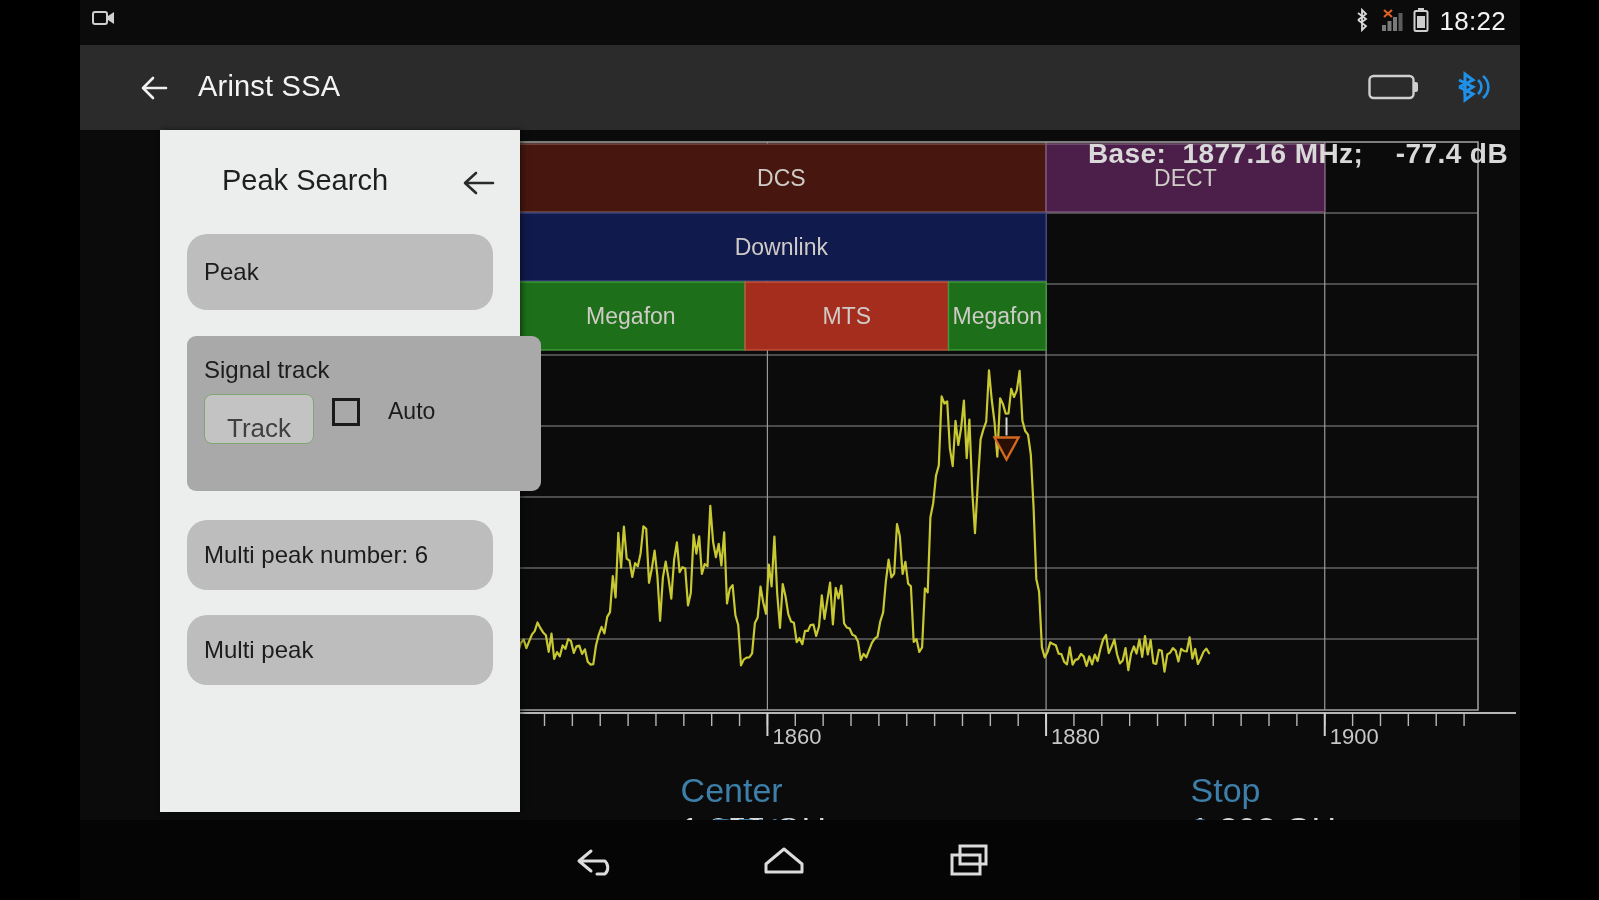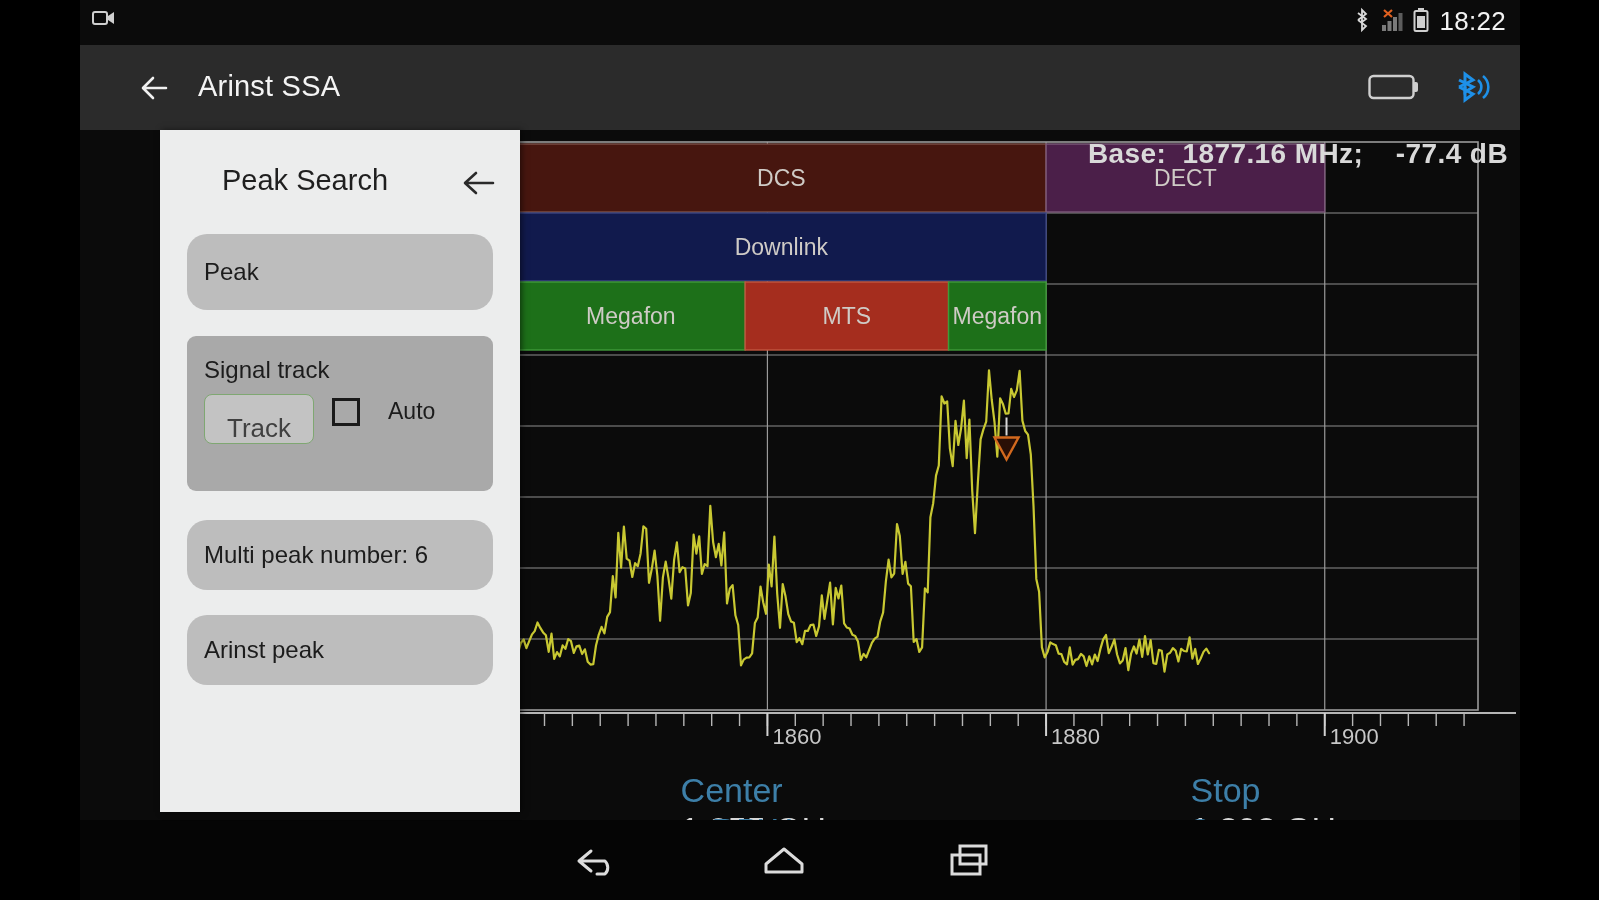--- a/index.html
+++ b/index.html
@@ -45,21 +45,21 @@
   #panel{position:absolute;left:80px;top:130px;width:360px;height:682px;background:#eceded;
          box-shadow:2px 0 6px rgba(0,0,0,.5);}
   #panel .phead{position:absolute;left:0;top:22px;width:360px;height:60px;}
   #panel .ptitle{position:absolute;left:0;width:290px;text-align:center;top:12px;color:#1f1f1f;font-size:29px;}
   #panel .pback{position:absolute;right:22px;top:14px;width:38px;height:34px;cursor:pointer;}
 
   .pbtn{position:absolute;left:27px;width:306px;background:#bdbdbd;border-radius:20px;
         display:flex;align-items:center;cursor:pointer;}
   .pbtn .t{margin-left:17px;color:#1c1c1c;font-size:24px;}
 
-  .pgroup{position:absolute;left:27px;width:306px;background:#a9a9a9;border-radius:9px;}
+  .pgroup{position:absolute;left:27px;width:306px;background:#a9a9a9;border-radius:9px;padding-left:48px;}
   .pgroup .gt{position:absolute;left:17px;top:20px;color:#1c1c1c;font-size:24px;}
   .trackbtn{position:absolute;left:17px;top:58px;width:108px;height:48px;border:1px solid #7fa772;
             border-radius:8px;background:#c3c3c3;display:flex;align-items:center;justify-content:center;cursor:pointer;}
   .trackbtn span{color:#404040;font-size:26px;margin-top:18px;}
   .chkwrap{position:absolute;left:145px;top:62px;display:flex;gap:28px;cursor:pointer;}
   .chkbox{width:28px;height:28px;border:3px solid #1a1a1a;background:transparent;box-sizing:border-box;}
   .chklabel{color:#1c1c1c;font-size:23px;}
 </style>
 </head>
 <body>
@@ -281,18 +281,18 @@
           <span class="chkbox"></span>
           <span class="chklabel">Auto</span>
         </div>
       </div>
 
       <div class="pbtn" style="top:390px;height:70px;">
         <span class="t">Multi peak number: 6</span>
       </div>
 
       <div class="pbtn" style="top:485px;height:70px;">
-        <span class="t">Arinst peak</span>
+        <span class="t">Multi peak</span>
       </div>
     </div>
 
   </div>
 </div>
 
 </body></html>

